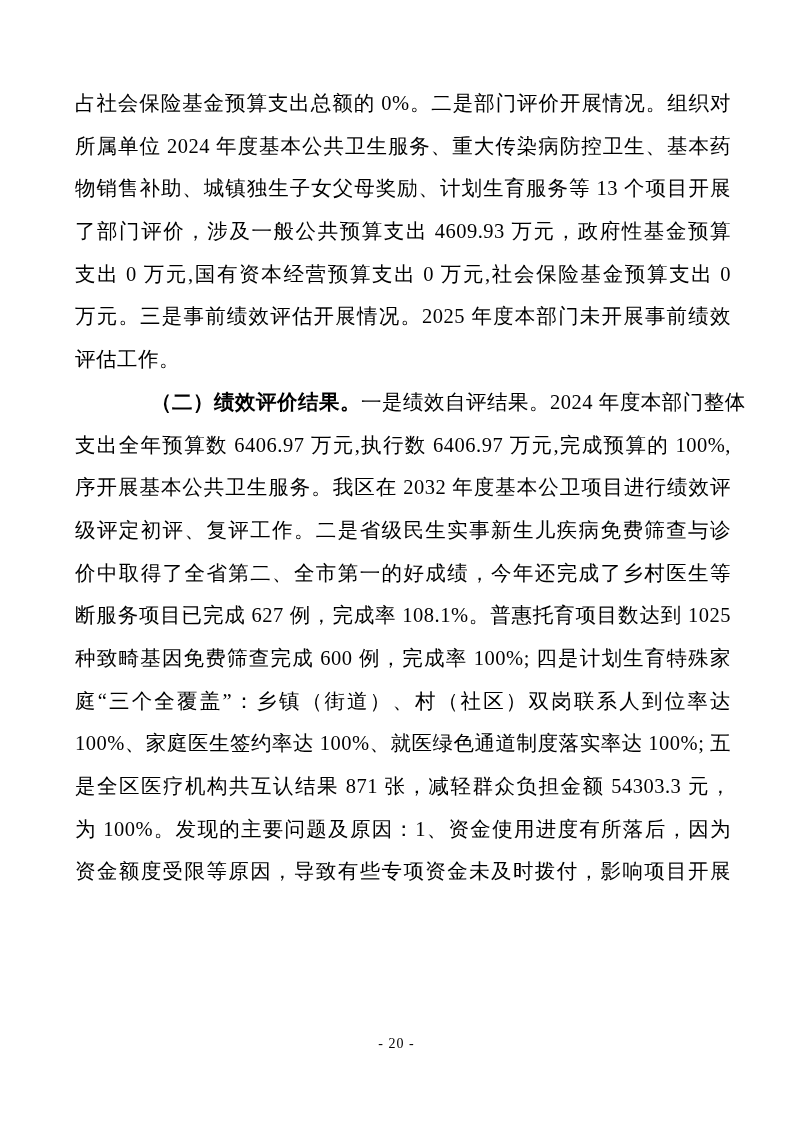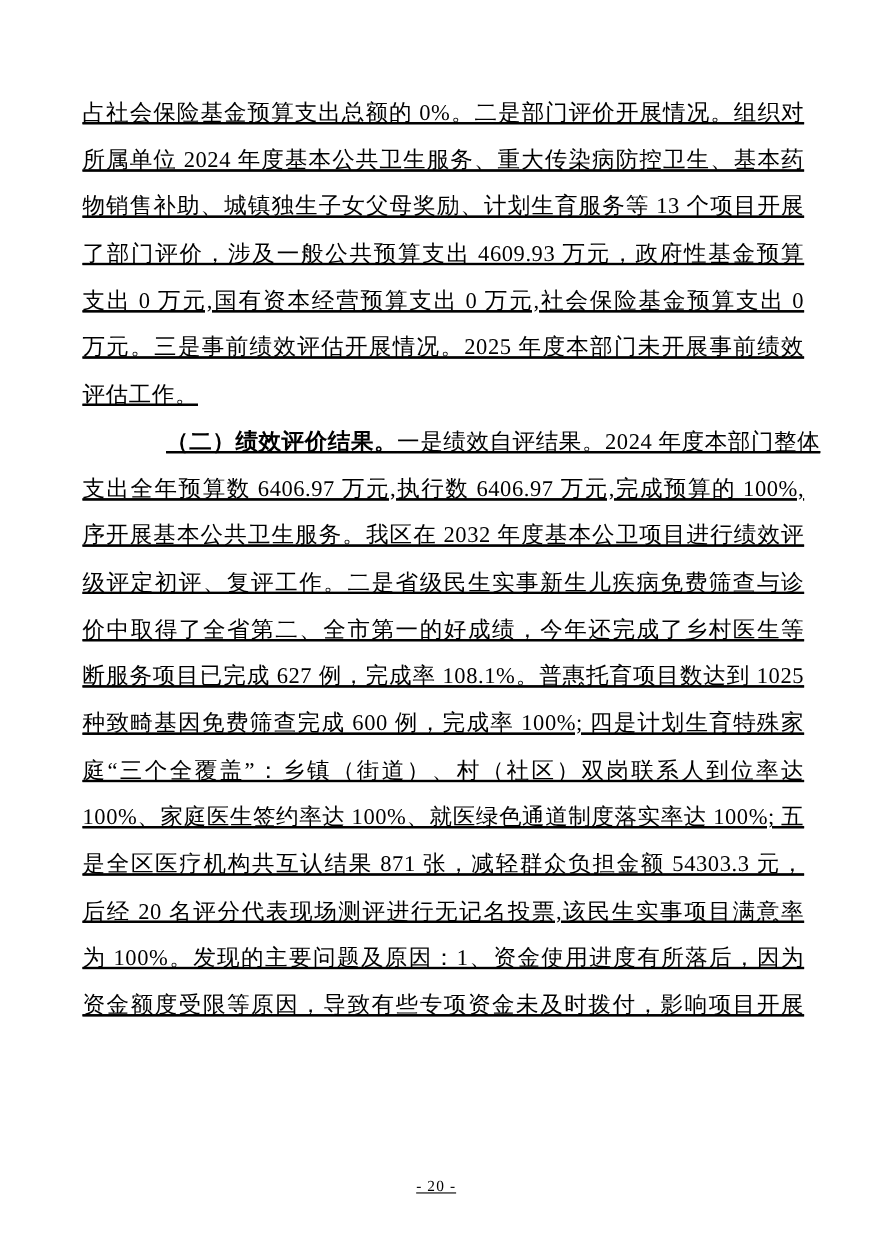--- a/index.html
+++ b/index.html
@@ -1,15 +1,15 @@
 <!DOCTYPE html>
 <html><head>
 <meta charset="utf-8">
 <style>
-  * { margin: 0; padding: 0; box-sizing: border-box; text-decoration: underline; }
+  * { margin: 0; padding: 0; box-sizing: border-box; }
   html, body { background: #ffffff; }
   body {
     font-family: "Liberation Serif", "DejaVu Serif", serif;
     color: #000000;
   }
   .page {
     position: relative;
     width: 793px;
     height: 1122px;
     background: #ffffff;
@@ -37,21 +37,21 @@
     padding-left: 41px;
   }
   .bold {
     font-weight: bold;
     margin-left: 35px;
   }
   .page-number {
     position: absolute;
     left: 0;
     right: 0;
-    top: 1072px;
+    top: 1036px;
     text-align: center;
     font-size: 14px;
     letter-spacing: 1px;
     font-family: "Liberation Serif", "DejaVu Serif", serif;
   }
 </style>
 </head>
 <body>
 
 <div class="page">
@@ -69,20 +69,19 @@
 
     <div class="line">支出全年预算数 6406.97 万元,执行数 6406.97 万元,完成预算的 100%,</div>
     <div class="line">序开展基本公共卫生服务。我区在 2032 年度基本公卫项目进行绩效评</div>
     <div class="line">级评定初评、复评工作。二是省级民生实事新生儿疾病免费筛查与诊</div>
     <div class="line">价中取得了全省第二、全市第一的好成绩，今年还完成了乡村医生等</div>
     <div class="line">断服务项目已完成 627 例，完成率 108.1%。普惠托育项目数达到 1025</div>
     <div class="line">种致畸基因免费筛查完成 600 例，完成率 100%; 四是计划生育特殊家</div>
     <div class="line">庭“三个全覆盖”：乡镇（街道）、村（社区）双岗联系人到位率达</div>
     <div class="line">100%、家庭医生签约率达 100%、就医绿色通道制度落实率达 100%; 五</div>
     <div class="line">是全区医疗机构共互认结果 871 张，减轻群众负担金额 54303.3 元，</div>
-    <div class="line">后经 20 名评分代表现场测评进行无记名投票,该民生实事项目满意率</div>
     <div class="line">为 100%。发现的主要问题及原因：1、资金使用进度有所落后，因为</div>
     <div class="line">资金额度受限等原因，导致有些专项资金未及时拨付，影响项目开展</div>
 
   </div>
 
   <div class="page-number">- 20 -</div>
 </div>
 
 </body></html>

